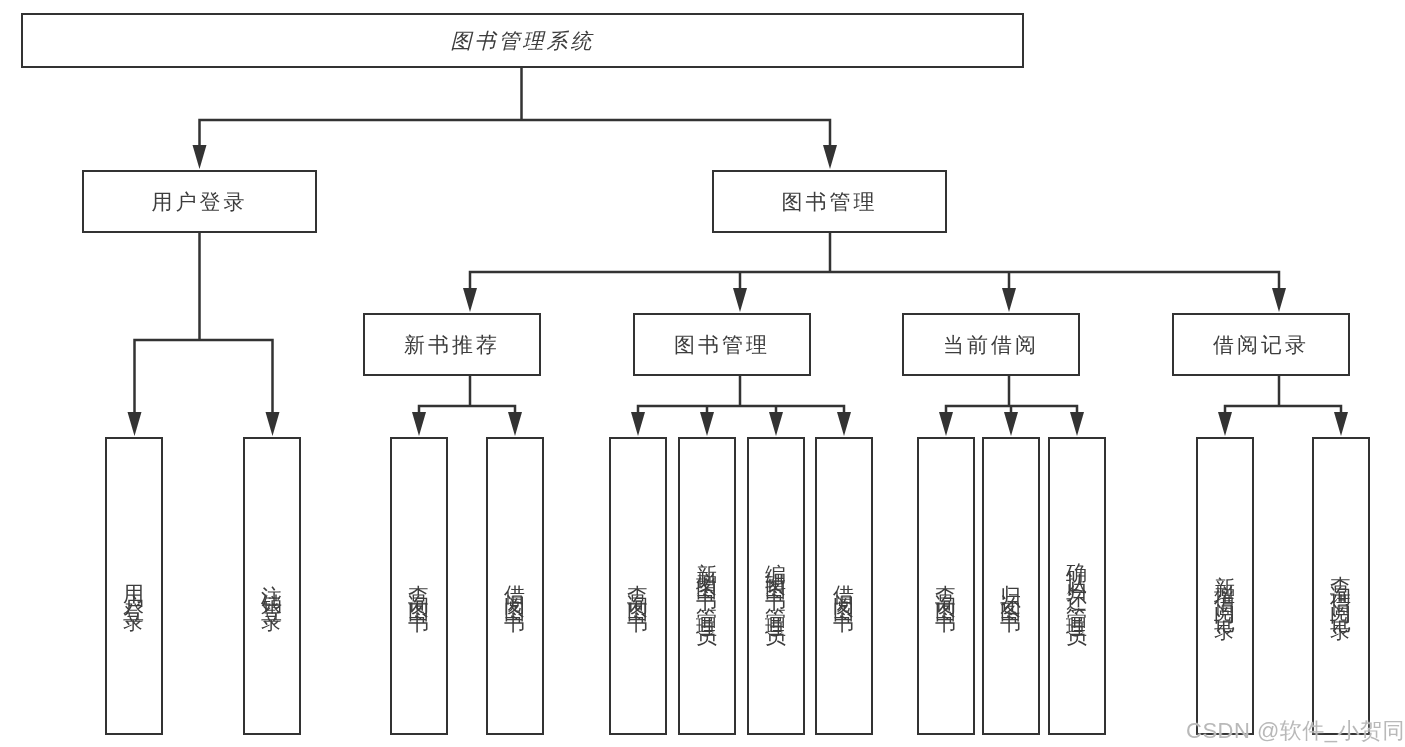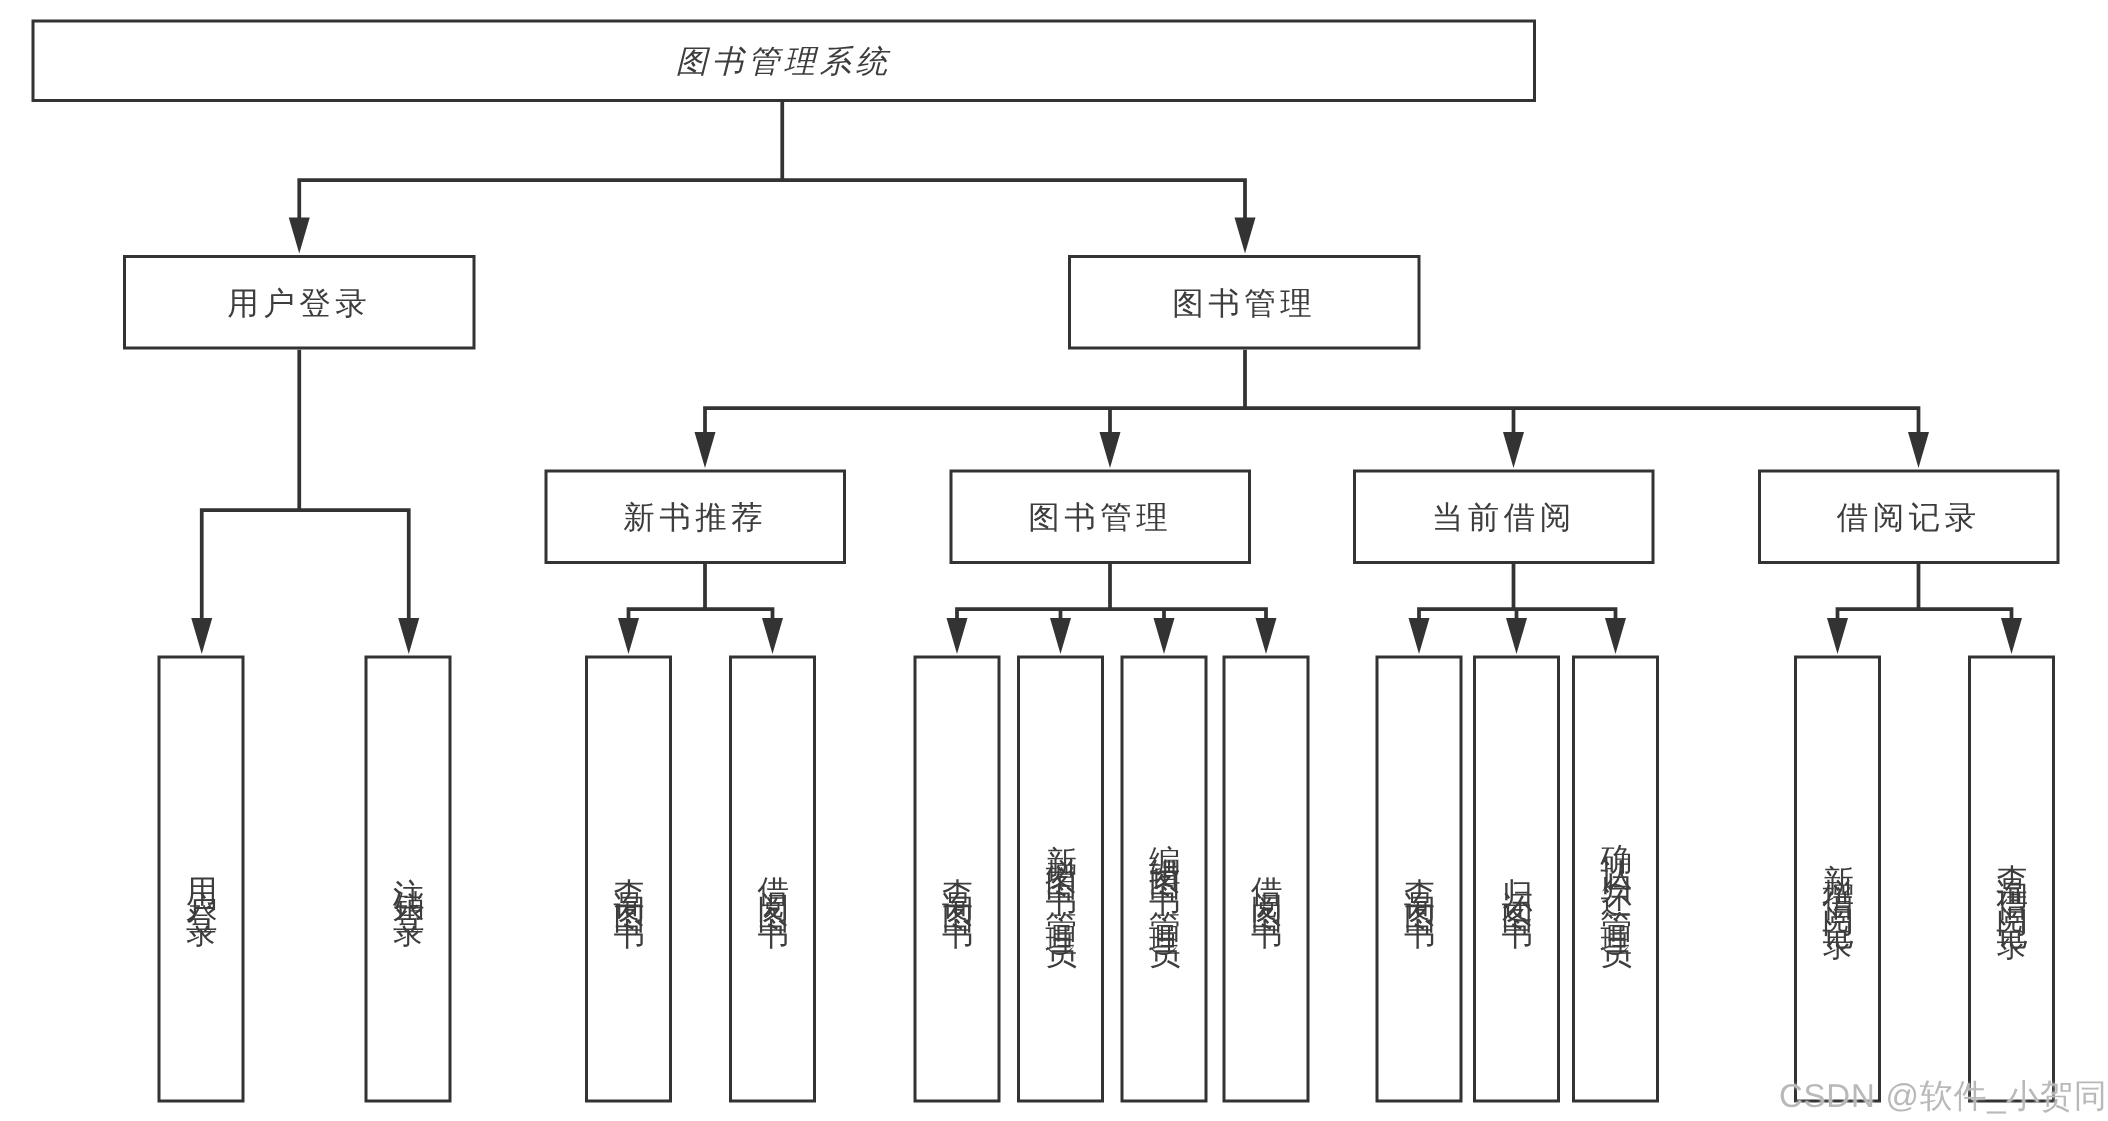--- a/index.html
+++ b/index.html
@@ -10,21 +10,21 @@
   .connectors { position:absolute; left:0; top:0; z-index:0; }
   .box {
     position:absolute; box-sizing:border-box; background:#ffffff;
     border:2.5px solid #333333; color:#3d3d3d; z-index:1;
     display:flex; align-items:center; justify-content:center;
   }
   .h-label { font-size:21px; letter-spacing:3px; white-space:nowrap; }
   .root-box    { left:21px;  top:13px;  width:1003px; height:55px;font-style:italic; }
   .l2-user     { left:82px;  top:170px; width:235px;  height:63px; }
   .l2-books    { left:712px; top:170px; width:235px;  height:63px; }
-  .l3 { top:313px; width:201px; height:63px; }
+  .l3 { top:313px; width:178px; height:63px; }
   .l3-newrec   { left:363px; }
   .l3-borrow   { left:633px; }
   .l3-current  { left:902px; }
   .l3-records  { left:1172px; }
   .leaf { top:437px; width:58px; height:298px; }
   .leaf .v-text {
     writing-mode:vertical-rl; text-orientation:mixed;
     font-size:21px; letter-spacing:9px; line-height:1;
     white-space:nowrap;
   }

